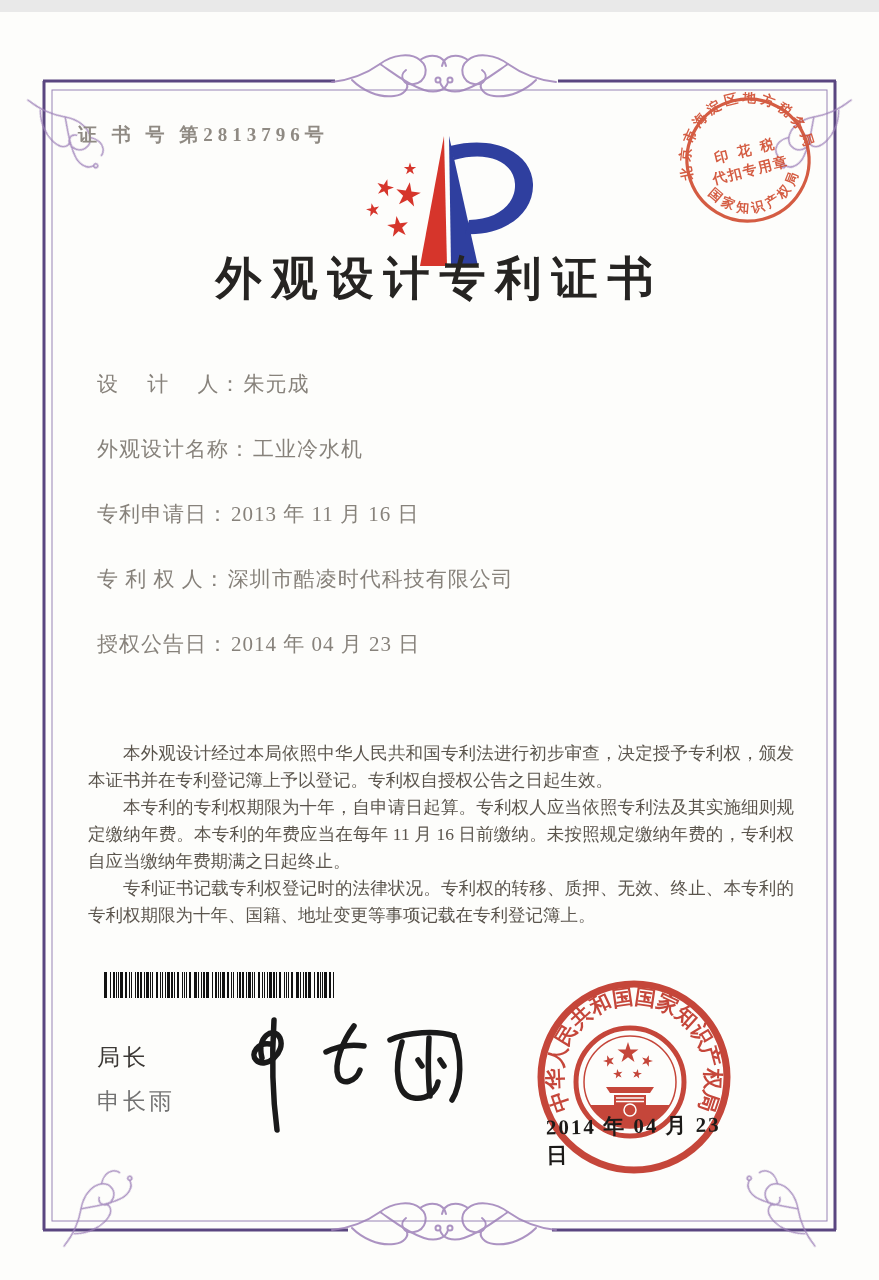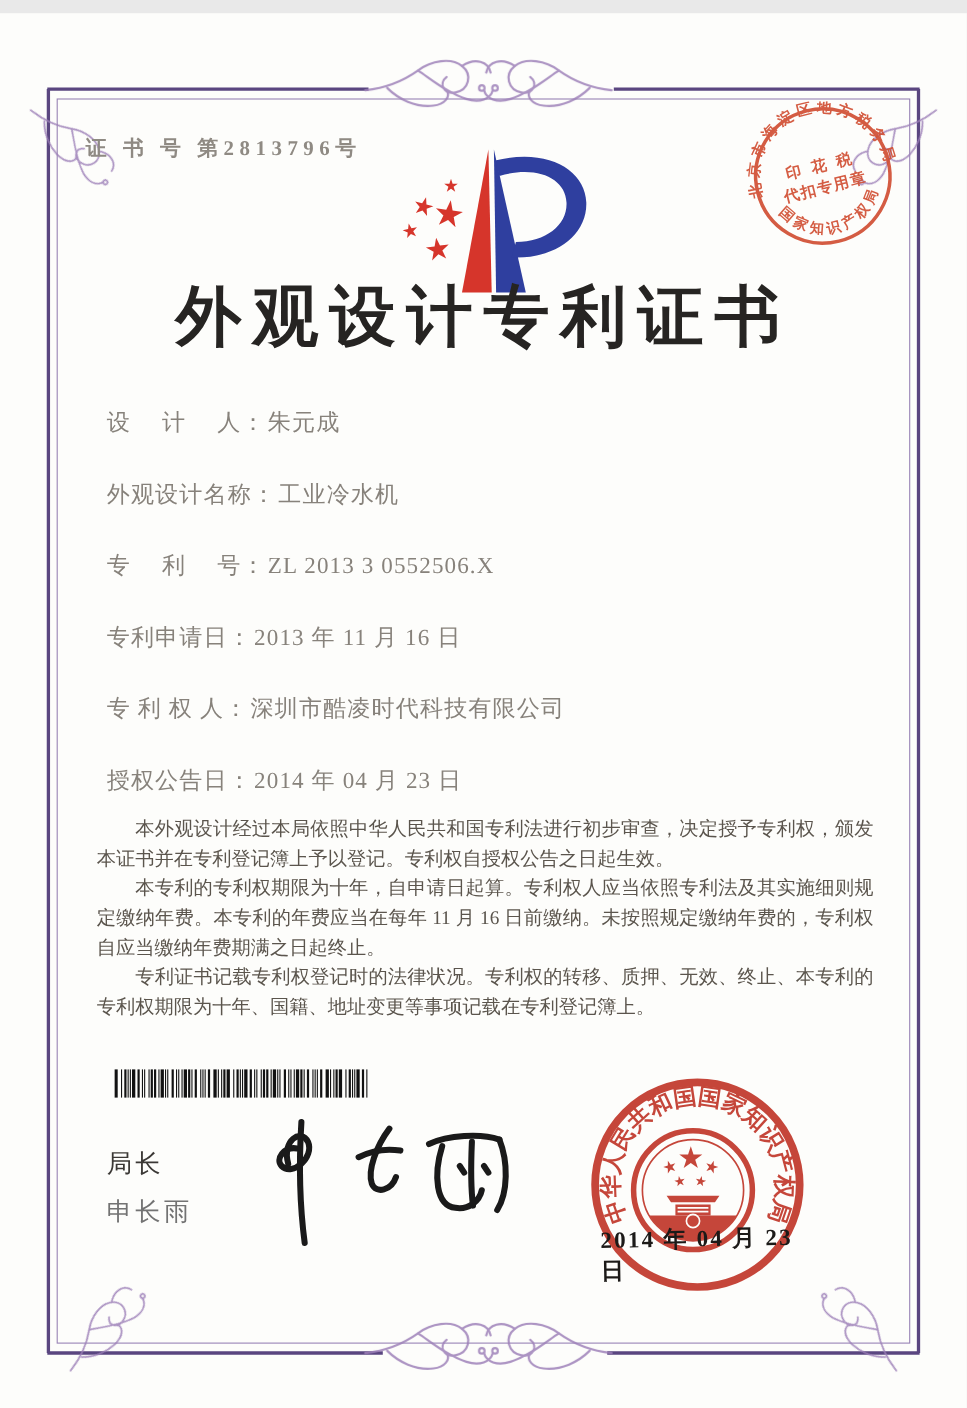--- a/index.html
+++ b/index.html
@@ -9,21 +9,21 @@
     font-family:"Liberation Serif","DejaVu Serif",serif;
   }
   .border-overlay{position:absolute;left:0;top:0;width:879px;height:1280px;pointer-events:none;}
   .cert-number{
     position:absolute;left:78px;top:110px;
     font-size:19px;letter-spacing:5px;color:#8f8a83;font-weight:600;
   }
   .logo{position:absolute;left:352px;top:120px;width:190px;height:140px;}
   .title{
     position:absolute;left:0;top:236px;width:879px;margin:0;
-    text-align:center;font-size:60px;font-weight:700;letter-spacing:10px;
+    text-align:center;font-size:46px;font-weight:700;letter-spacing:10px;
     color:#262422;
   }
   .fields{position:absolute;left:97px;top:358px;width:700px;}
   .field-row{height:65px;font-size:21px;color:#87827b;letter-spacing:1px;white-space:pre;}
   .field-row .field-value{margin-left:2px;}
   .body-text{
     position:absolute;left:88px;top:728px;width:706px;
     font-size:17.5px;line-height:27px;color:#5b554d;text-align:justify;
   }
   .body-text p{margin:0;text-indent:2em;}
@@ -91,21 +91,20 @@
       <use href="#star5" transform="translate(56,63) scale(13) rotate(8)"></use>
       <use href="#star5" transform="translate(46,95) scale(11) rotate(-8)"></use>
     </g>
   </svg>
 
   <h1 class="title">外观设计专利证书</h1>
 
   <div class="fields">
     <div class="field-row"><span class="field-label">设　 计　 人：</span><span class="field-value">朱元成</span></div>
     <div class="field-row"><span class="field-label">外观设计名称：</span><span class="field-value">工业冷水机</span></div>
-    <div class="field-row"><span class="field-label">专　 利　 号：</span><span class="field-value">ZL 2013 3 0552506.X</span></div>
     <div class="field-row"><span class="field-label">专利申请日：</span><span class="field-value">2013 年 11 月 16 日</span></div>
     <div class="field-row"><span class="field-label">专 利 权 人：</span><span class="field-value">深圳市酷凌时代科技有限公司</span></div>
     <div class="field-row"><span class="field-label">授权公告日：</span><span class="field-value">2014 年 04 月 23 日</span></div>
   </div>
 
   <div class="body-text">
     <p>本外观设计经过本局依照中华人民共和国专利法进行初步审查，决定授予专利权，颁发本证书并在专利登记簿上予以登记。专利权自授权公告之日起生效。</p>
     <p>本专利的专利权期限为十年，自申请日起算。专利权人应当依照专利法及其实施细则规定缴纳年费。本专利的年费应当在每年 11 月 16 日前缴纳。未按照规定缴纳年费的，专利权自应当缴纳年费期满之日起终止。</p>
     <p>专利证书记载专利权登记时的法律状况。专利权的转移、质押、无效、终止、本专利的专利权期限为十年、国籍、地址变更等事项记载在专利登记簿上。</p>
   </div>

